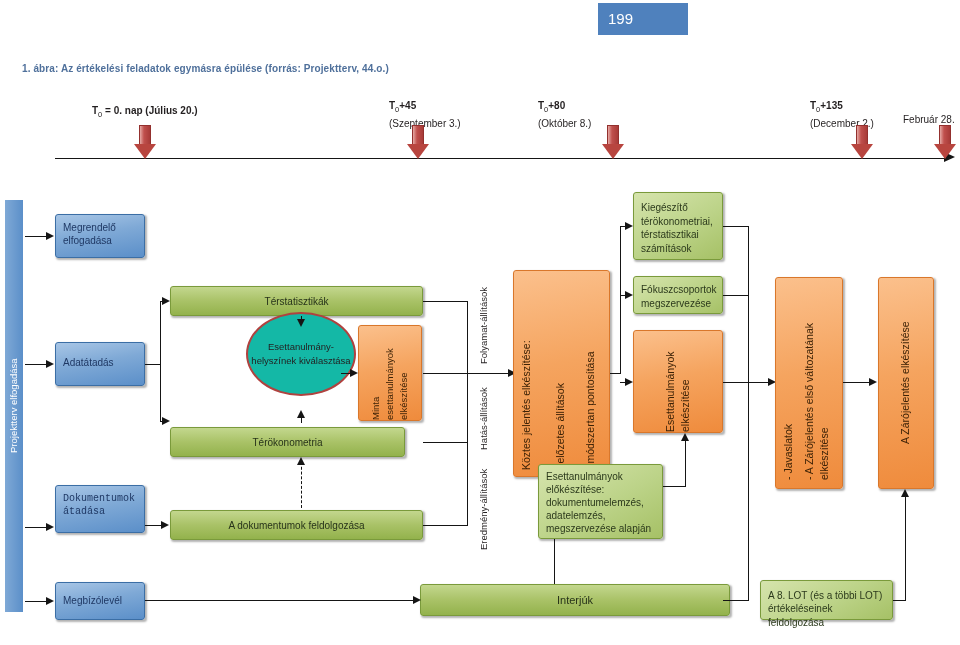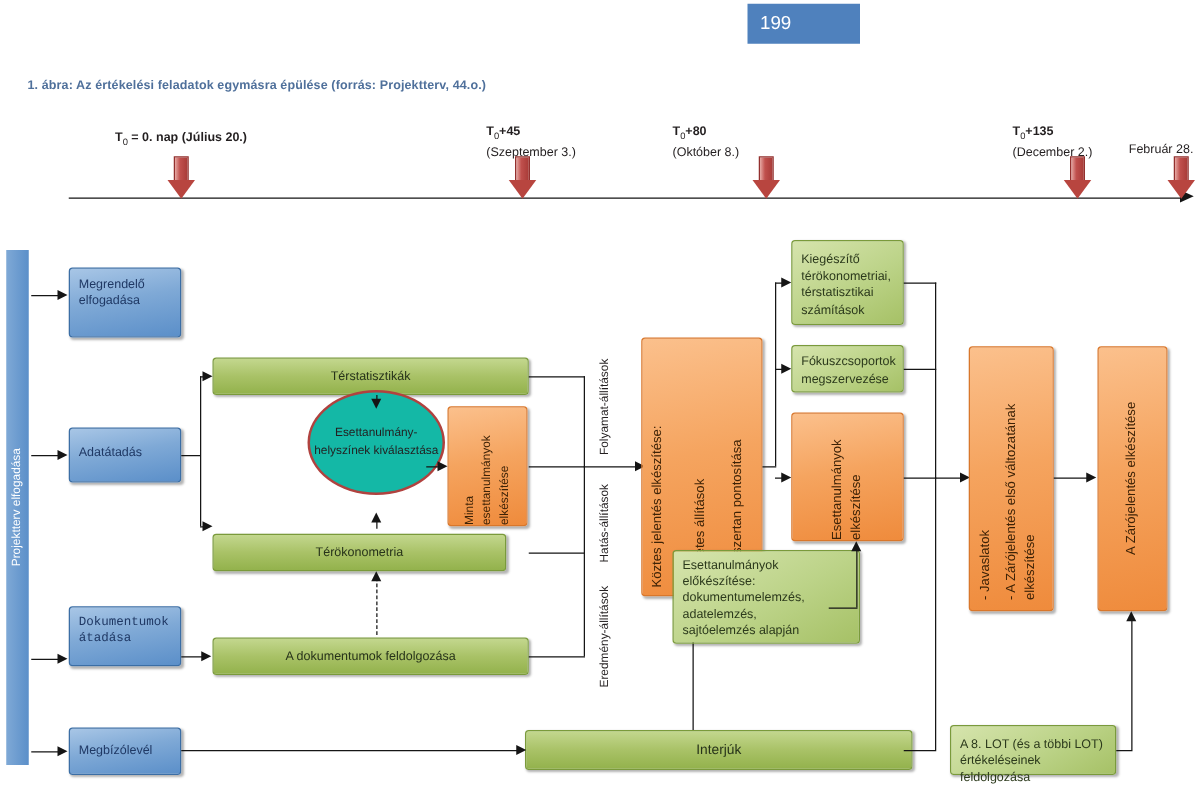--- a/index.html
+++ b/index.html
@@ -119,21 +119,21 @@
   </div>
 <div class="abs tl-mark" style="left:934px;top:125px;">
     <div class="stem"></div>
     <div class="tip"></div>
   </div>
 
 <div class="abs" id="spine">
   <span>Projektterv elfogadása</span>
 </div>
 
-<div class="abs box blue" style="left:55px;top:214px;width:90px;height:56px;">
+<div class="abs box blue" style="left:55px;top:214px;width:90px;height:44px;">
   <div class="t" style="top:6px;">Megrendelő</div>
   <div class="t" style="top:19px;">elfogadása</div>
 </div>
 
 <div class="abs box blue" style="left:55px;top:342px;width:90px;height:44px;">
   <div class="t" style="top:13px;">Adatátadás</div>
 </div>
 
 <div class="abs box blue" style="left:55px;top:485px;width:90px;height:48px;font-family:Liberation Mono, monospace;">
   <div class="t" style="top:6px;">Dokumentumok</div>
@@ -236,26 +236,26 @@
 <div class="abs h" style="left:620px;top:295px;width:8px;"></div>
 <div class="abs ar-r" style="left:625px;top:291px;"></div>
 <div class="abs h" style="left:620px;top:382px;width:8px;"></div>
 <div class="abs ar-r" style="left:625px;top:378px;"></div>
 
 <div class="abs box orange" style="left:633px;top:330px;width:90px;height:103px;">
   <div class="vert" style="position:absolute;left:0;top:0;width:100%;height:100%;
         display:flex;align-items:center;justify-content:center;font-size:10.5px;line-height:15px;">Esettanulmányok elkészítése</div>
 </div>
 
-<div class="abs box greenbox" style="left:538px;top:440px;width:150px;height:75px;">
+<div class="abs box greenbox" style="left:538px;top:464px;width:125px;height:75px;">
   <div class="t" style="top:5px;">Esettanulmányok</div>
   <div class="t" style="top:18px;">előkészítése:</div>
   <div class="t" style="top:31px;">dokumentumelemzés,</div>
   <div class="t" style="top:44px;">adatelemzés,</div>
-  <div class="t" style="top:57px;">sajtóelemzés alapján</div>
+  <div class="t" style="top:57px;">megszervezése alapján</div>
 </div>
 <div class="abs h" style="left:663px;top:486px;width:23px;"></div>
 <div class="abs v" style="left:685px;top:440px;height:46px;"></div>
 <div class="abs ar-u" style="left:681px;top:433px;"></div>
 
 <div class="abs h" style="left:723px;top:226px;width:26px;"></div>
 <div class="abs h" style="left:723px;top:295px;width:26px;"></div>
 <div class="abs h" style="left:723px;top:382px;width:26px;"></div>
 <div class="abs h" style="left:723px;top:600px;width:26px;"></div>
 <div class="abs v" style="left:748px;top:226px;height:374px;"></div>

